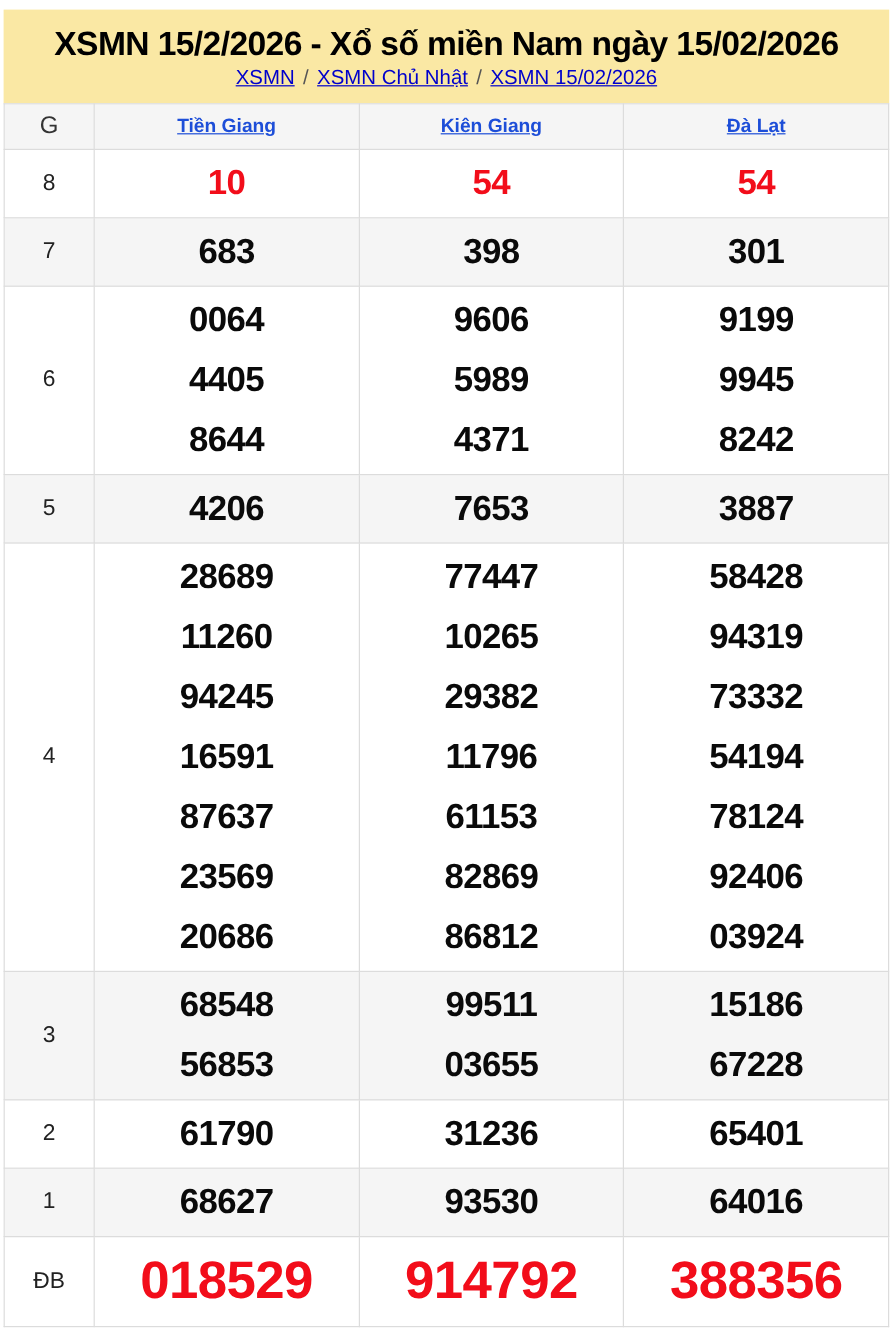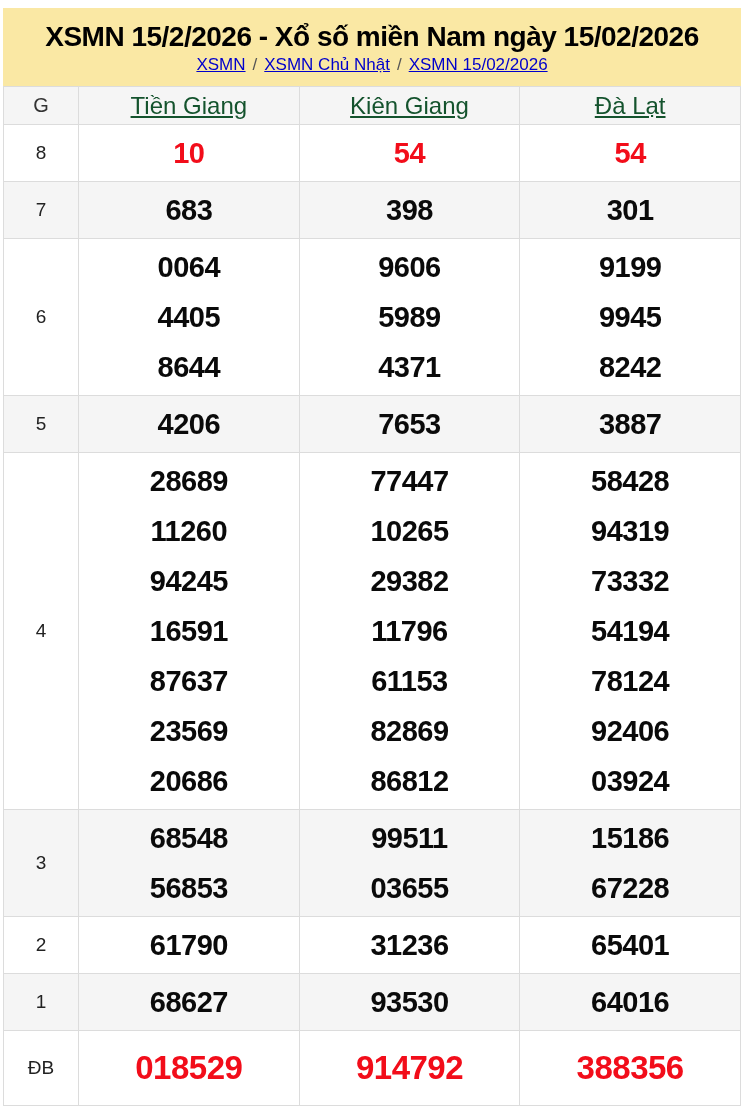--- a/index.html
+++ b/index.html
@@ -58,23 +58,23 @@
   .results thead th {
     background: #f5f5f5;
     height: 37px;
   }
   th.g-corner {
     font-size: 20px;
     font-weight: 400;
     color: #333333;
   }
   th.province a {
-    color: #14532d;
-    font-size: 24px;
-    font-weight: 400;
+    color: #1d4ed8;
+    font-size: 16px;
+    font-weight: 700;
     text-decoration: underline;
     cursor: pointer;
   }
   td.prize-label {
     font-size: 19px;
     font-weight: 400;
     color: #222222;
   }
   td.nums {
     padding: 3px 0;
@@ -91,21 +91,21 @@
     background: #f5f5f5;
   }
   tr.red td.nums .num {
     color: #f20d1a;
   }
   tr.db td.nums {
     padding: 8px 0;
   }
   tr.db td.nums .num {
     color: #f20d1a;
-    font-size: 33px;
+    font-size: 44px;
     line-height: 58px;
   }
 </style>
 </head>
 <body>
 
 <div class="page">
 
   <div class="banner">
     <h1>XSMN 15/2/2026 - Xổ số miền Nam ngày 15/02/2026</h1>

